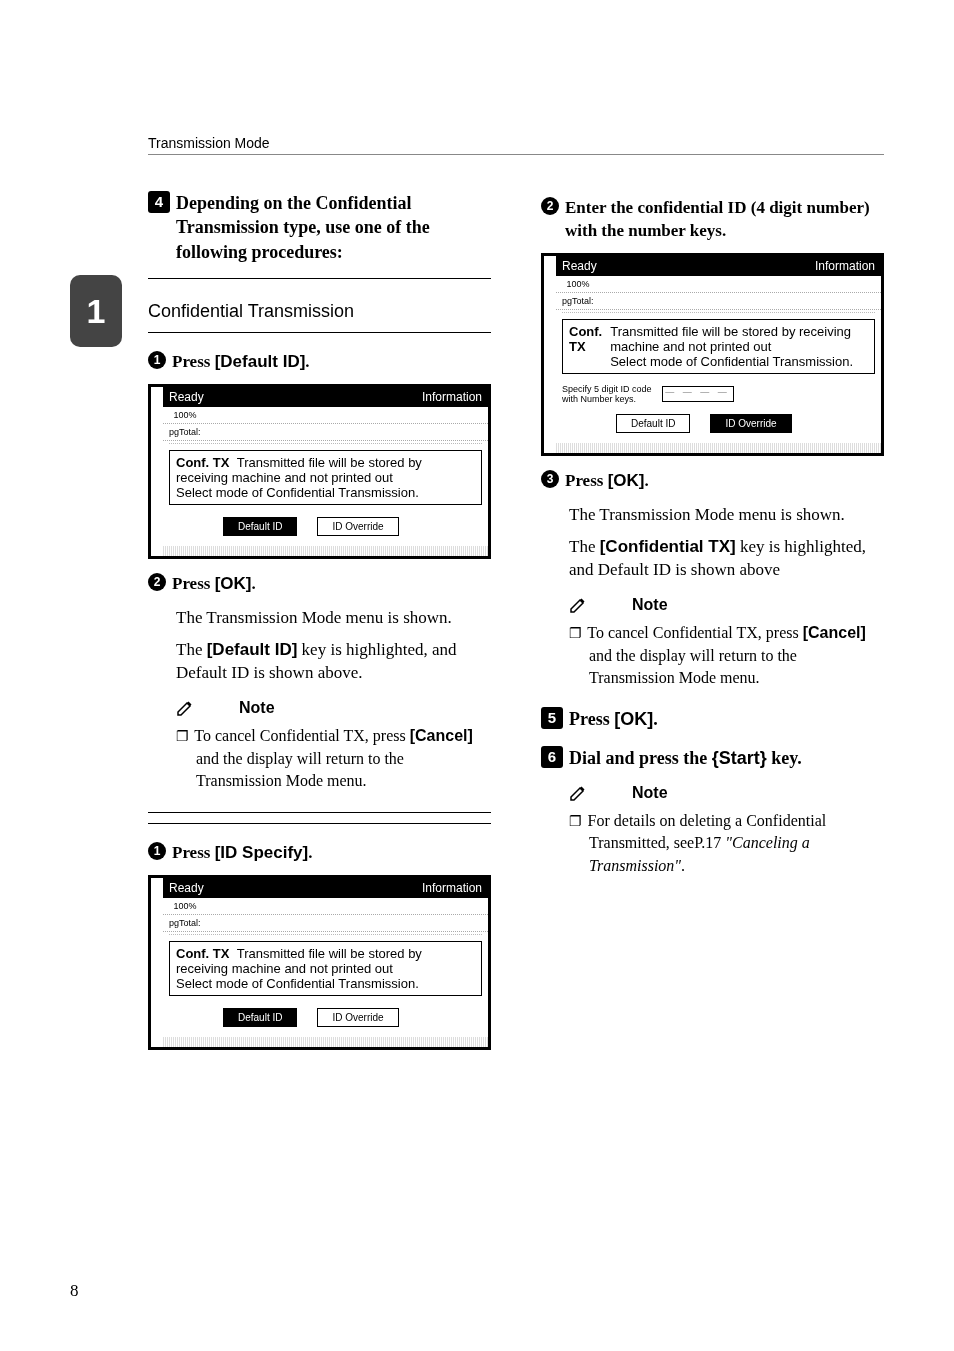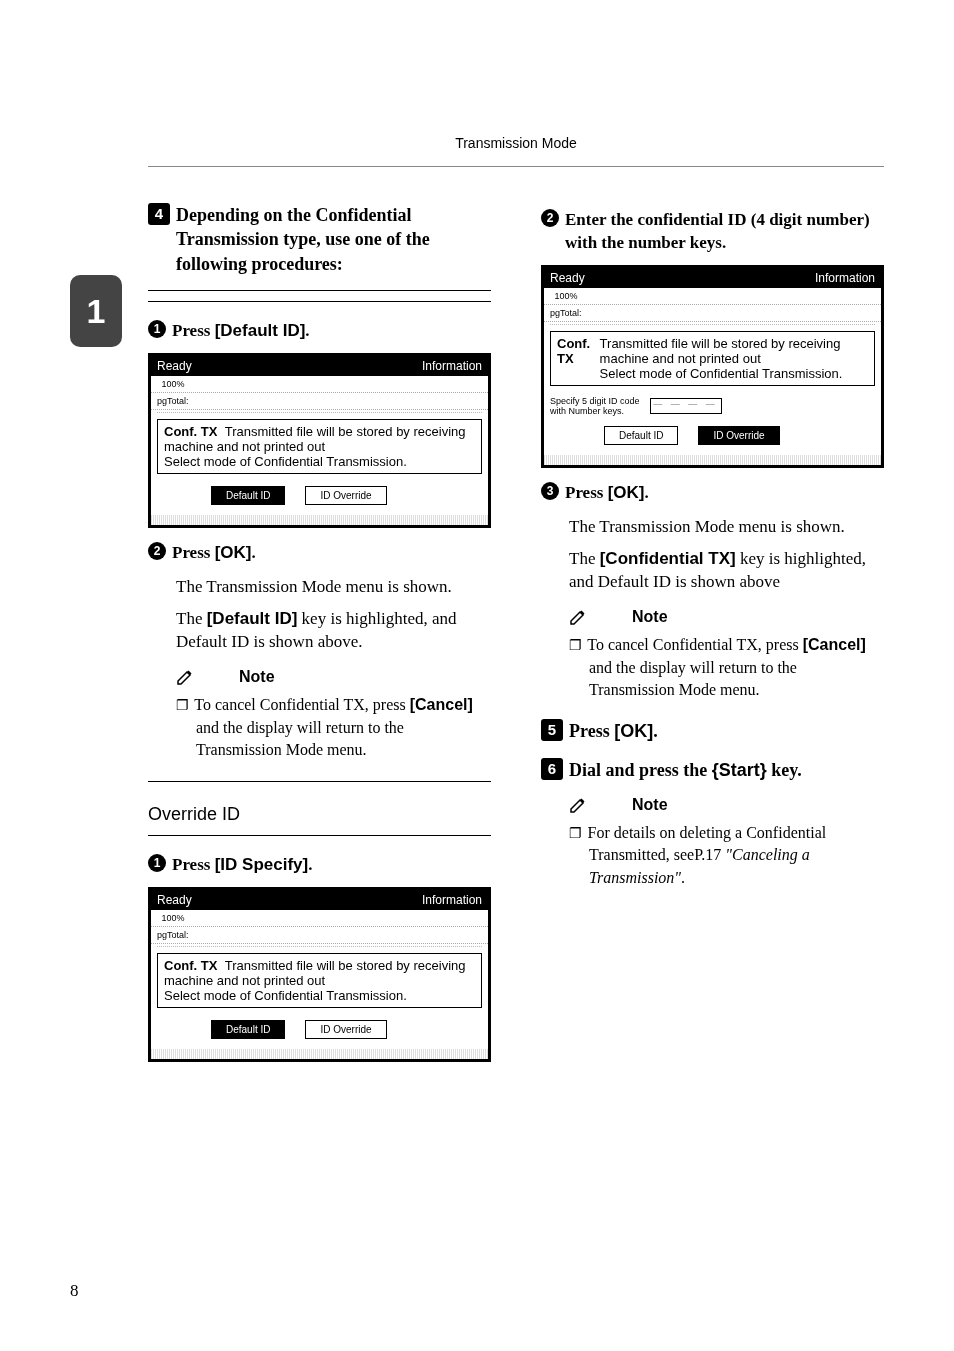--- a/index.html
+++ b/index.html
@@ -14,25 +14,24 @@
     box-sizing: border-box;
   }
   .page {
     padding: 135px 70px 50px 70px;
     display: flex;
     flex-direction: column;
   }
   .running-head {
     font-size: 14px;
     border-bottom: 1px solid #888;
-    padding-bottom: 15px;
+    padding-bottom: 3px;
     margin-bottom: 36px;
     margin-left: 78px;
     font-family: Arial, Helvetica, sans-serif;
-    text-align: center;
   }
   .cols {
     display: flex;
     gap: 50px;
   }
   .col {
     flex: 1;
     min-width: 0;
   }
   .left-col { margin-left: 78px; }
@@ -103,20 +102,21 @@
     margin: 6px 0 10px 0;
     line-height: 1.35;
   }
   .screenshot {
     border: 3px solid #000;
     background: #fff;
     margin: 8px 0 14px 0;
     font-family: Arial, Helvetica, sans-serif;
     font-size: 9px;
     color: #000;
+    padding-left: 12px;
   }
   .ss-top {
     background: #000; color: #fff;
     display: flex; justify-content: space-between;
     padding: 3px 6px;
     font-size: 12px;
   }
   .ss-row {
     display: flex; justify-content: flex-start;
     padding: 3px 6px;
@@ -193,20 +193,21 @@
 
       <div class="step-line">
         <span class="step-num">4</span>
         <span class="step-text">
           <span>Depending on the Confidential</span>
           <span>Transmission type, use one of the following procedures:</span>
         </span>
       </div>
 
       <div class="rule-thin"></div>
+      <div class="subhead">Confidential Transmission</div>
       <div class="rule"></div>
 
       <div class="sub-line">
         <span class="sub-num">1</span>
         <span>
           <span>Press </span><span class="sans-key">[Default ID]</span><span>.</span>
         </span>
       </div>
 
       <div class="screenshot">
@@ -251,21 +252,20 @@
             </svg>
           <span>Note</span>
         </div>
         <p class="body-p note-body hang">
           <span class="square">❐</span>
           <span>To cancel Confidential TX, press </span><span class="sans-key">[Cancel]</span><span> and the display will return to the Transmission Mode menu.</span>
         </p>
       </div>
 
       <div class="rule-thin" style="margin-top:20px;"></div>
-      <div class="subhead">Override ID</div>
       <div class="rule"></div>
 
       <div class="sub-line">
         <span class="sub-num">1</span>
         <span>
           <span>Press </span><span class="sans-key">[ID Specify]</span><span>.</span>
         </span>
       </div>
 
       <div class="screenshot">

